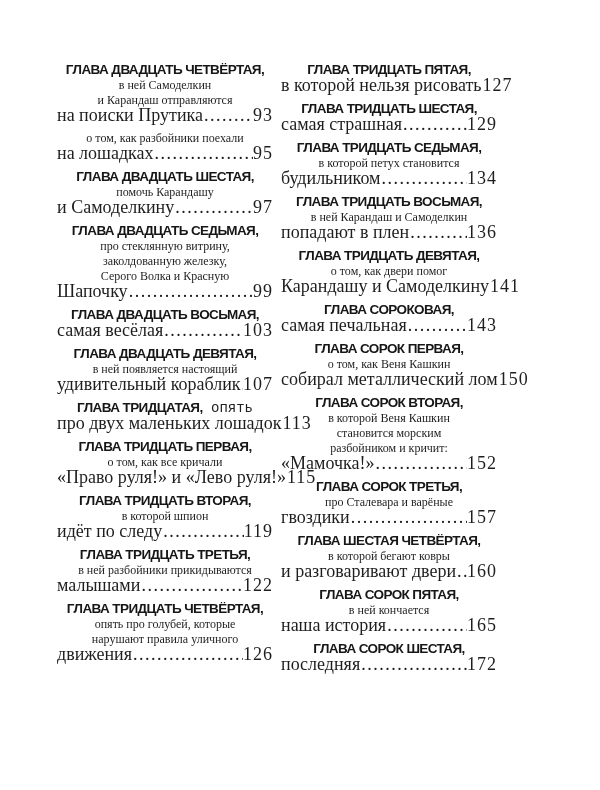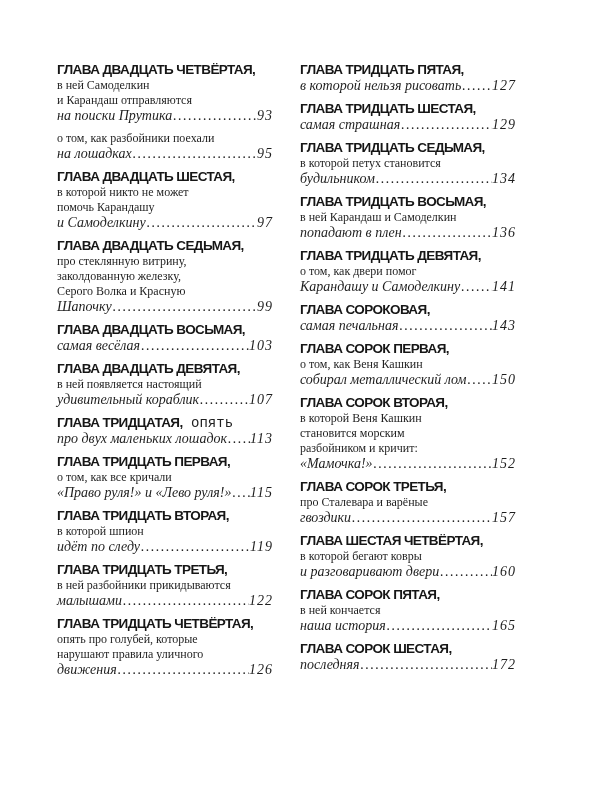--- a/index.html
+++ b/index.html
@@ -13,21 +13,22 @@
     height: 790px;
     box-sizing: border-box;
     background: #ffffff;
     padding: 62px 0 0 57px;
     overflow: hidden;
     font-family: "Liberation Serif", serif;
     color: #1e1e1e;
   }
   .columns {
     display: flex;
-    gap: 27px;
+    gap: 8px;
+    text-align: center;
   }
   .col {
     width: 216px;
     flex: none;
   }
   .entry {
     margin-bottom: 8px;
   }
   .entry-heading {
     font-family: "Liberation Sans", sans-serif;
@@ -47,23 +48,22 @@
   }
   .body-line {
     font-size: 12px;
     line-height: 15px;
     white-space: nowrap;
     font-family: Liberation Serif, serif;
   }
   .tail-line {
     display: flex;
     align-items: baseline;
-    font-size: 14px;
+    font-size: 18px;
     line-height: 15px;
-    font-style: italic;
   }
   .tail-text {
     white-space: nowrap;
     flex: none;
   }
   .leader {
     flex: 1 1 auto;
     min-width: 0;
     overflow: hidden;
     white-space: nowrap;
@@ -103,21 +103,20 @@
     <div class="tail-line">
       <span class="tail-text">на лошадках</span>
       <span class="leader">..........................................................................................</span>
       <span class="pagenum">95</span>
     </div>
   </div>
 
   <div class="entry">
     <div class="entry-heading"><span>ГЛАВА ДВАДЦАТЬ ШЕСТАЯ,</span><span class="suffix"></span></div>
     <div>
-            <div class="body-line">в которой никто не может</div>
             <div class="body-line">помочь Карандашу</div>
           </div>
     <div class="tail-line">
       <span class="tail-text">и Самоделкину</span>
       <span class="leader">..........................................................................................</span>
       <span class="pagenum">97</span>
     </div>
   </div>
 
   <div class="entry">

